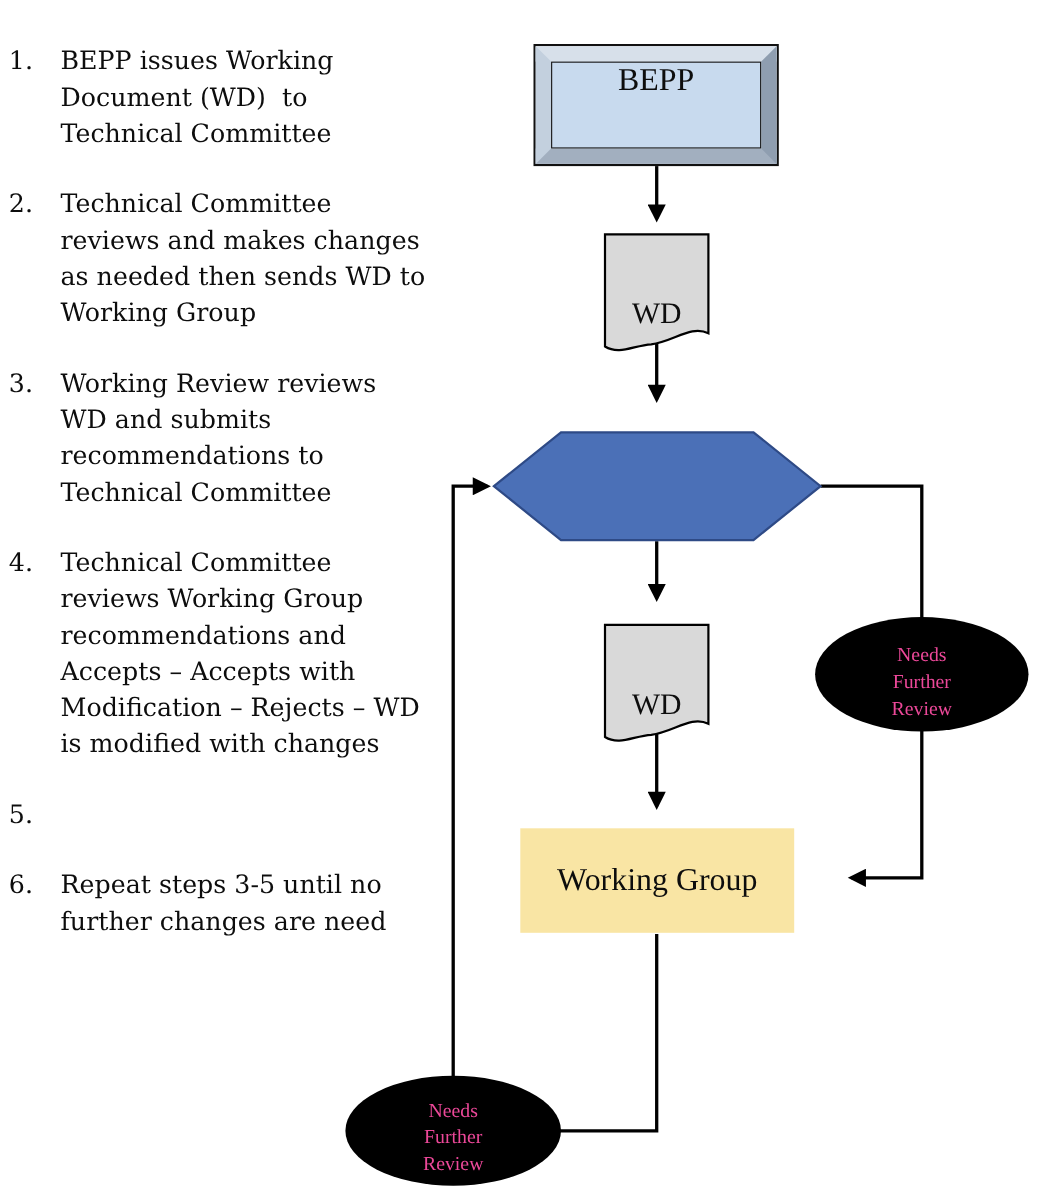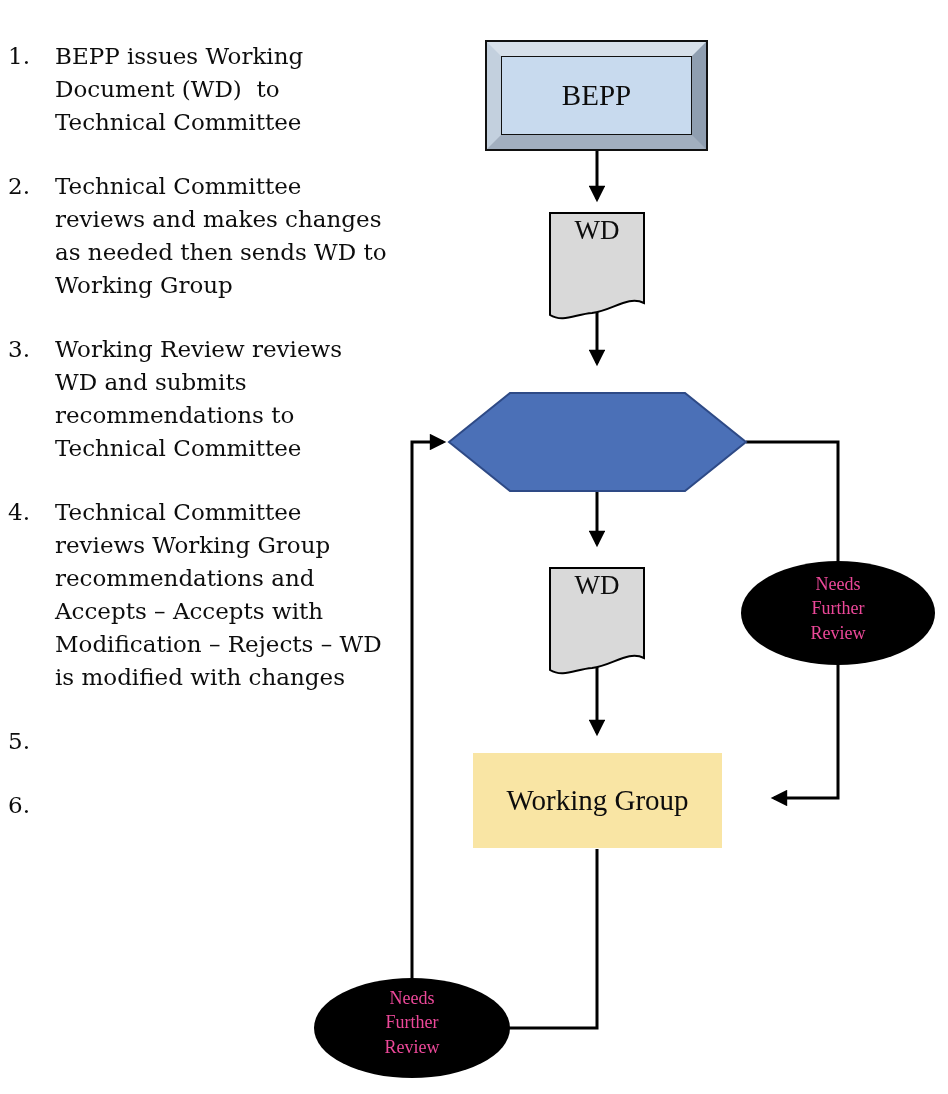--- a/index.html
+++ b/index.html
@@ -41,21 +41,21 @@
     position: absolute;
     left: 0; top: 0;
     width: 948px; height: 1094px;
     z-index: 1;
   }
 
   .shape-label {
     position: absolute;
     z-index: 3;
     display: flex;
-    align-items: flex-start;
+    align-items: flex-end;
     justify-content: center;
     text-align: center;
     font-family: "Liberation Serif", serif;
     pointer-events: none;
   }
   .shape-label span { white-space: pre-line; }
 
   
   #bepp-box {
     position: absolute;
@@ -71,21 +71,20 @@
     border-style: solid;
     border-width: 14px;
     border-color: #d7e0ea #8f9eb0 #a2afbf #c3d0de;
   }
   #bepp-face {
     box-sizing: border-box;
     width: 100%; height: 100%;
     border: 1.5px solid #111111;
     background: #c8daee;
     display: flex;
-    align-items: center;
     justify-content: center;
   }
   #bepp-label {
     font-family: "Liberation Serif", serif;
     font-size: 29px;
     color: #0d0d0d;
   }
 
   
   #working-group-box {
@@ -150,20 +149,22 @@
 recommendations and
 Accepts – Accepts with
 Modification – Rejects – WD
 is modified with changes</div>
     </div>
     <div class="step-item">
       <div class="step-num">5.</div>
     </div>
     <div class="step-item">
       <div class="step-num">6.</div>
+      <div class="step-text">Repeat steps 3-5 until no
+further changes are need</div>
     </div>
   </div>
 
   <svg id="flow-svg" viewBox="0 0 948 1094" xmlns="http://www.w3.org/2000/svg">
     <defs>
       <marker id="arrowhead" viewBox="0 0 10 10" refX="8" refY="5" markerWidth="6.5" markerHeight="5.5" orient="auto-start-reverse">
         <path d="M0 0 L10 5 L0 10 Z" fill="#000000"></path>
       </marker>
     </defs>
 

